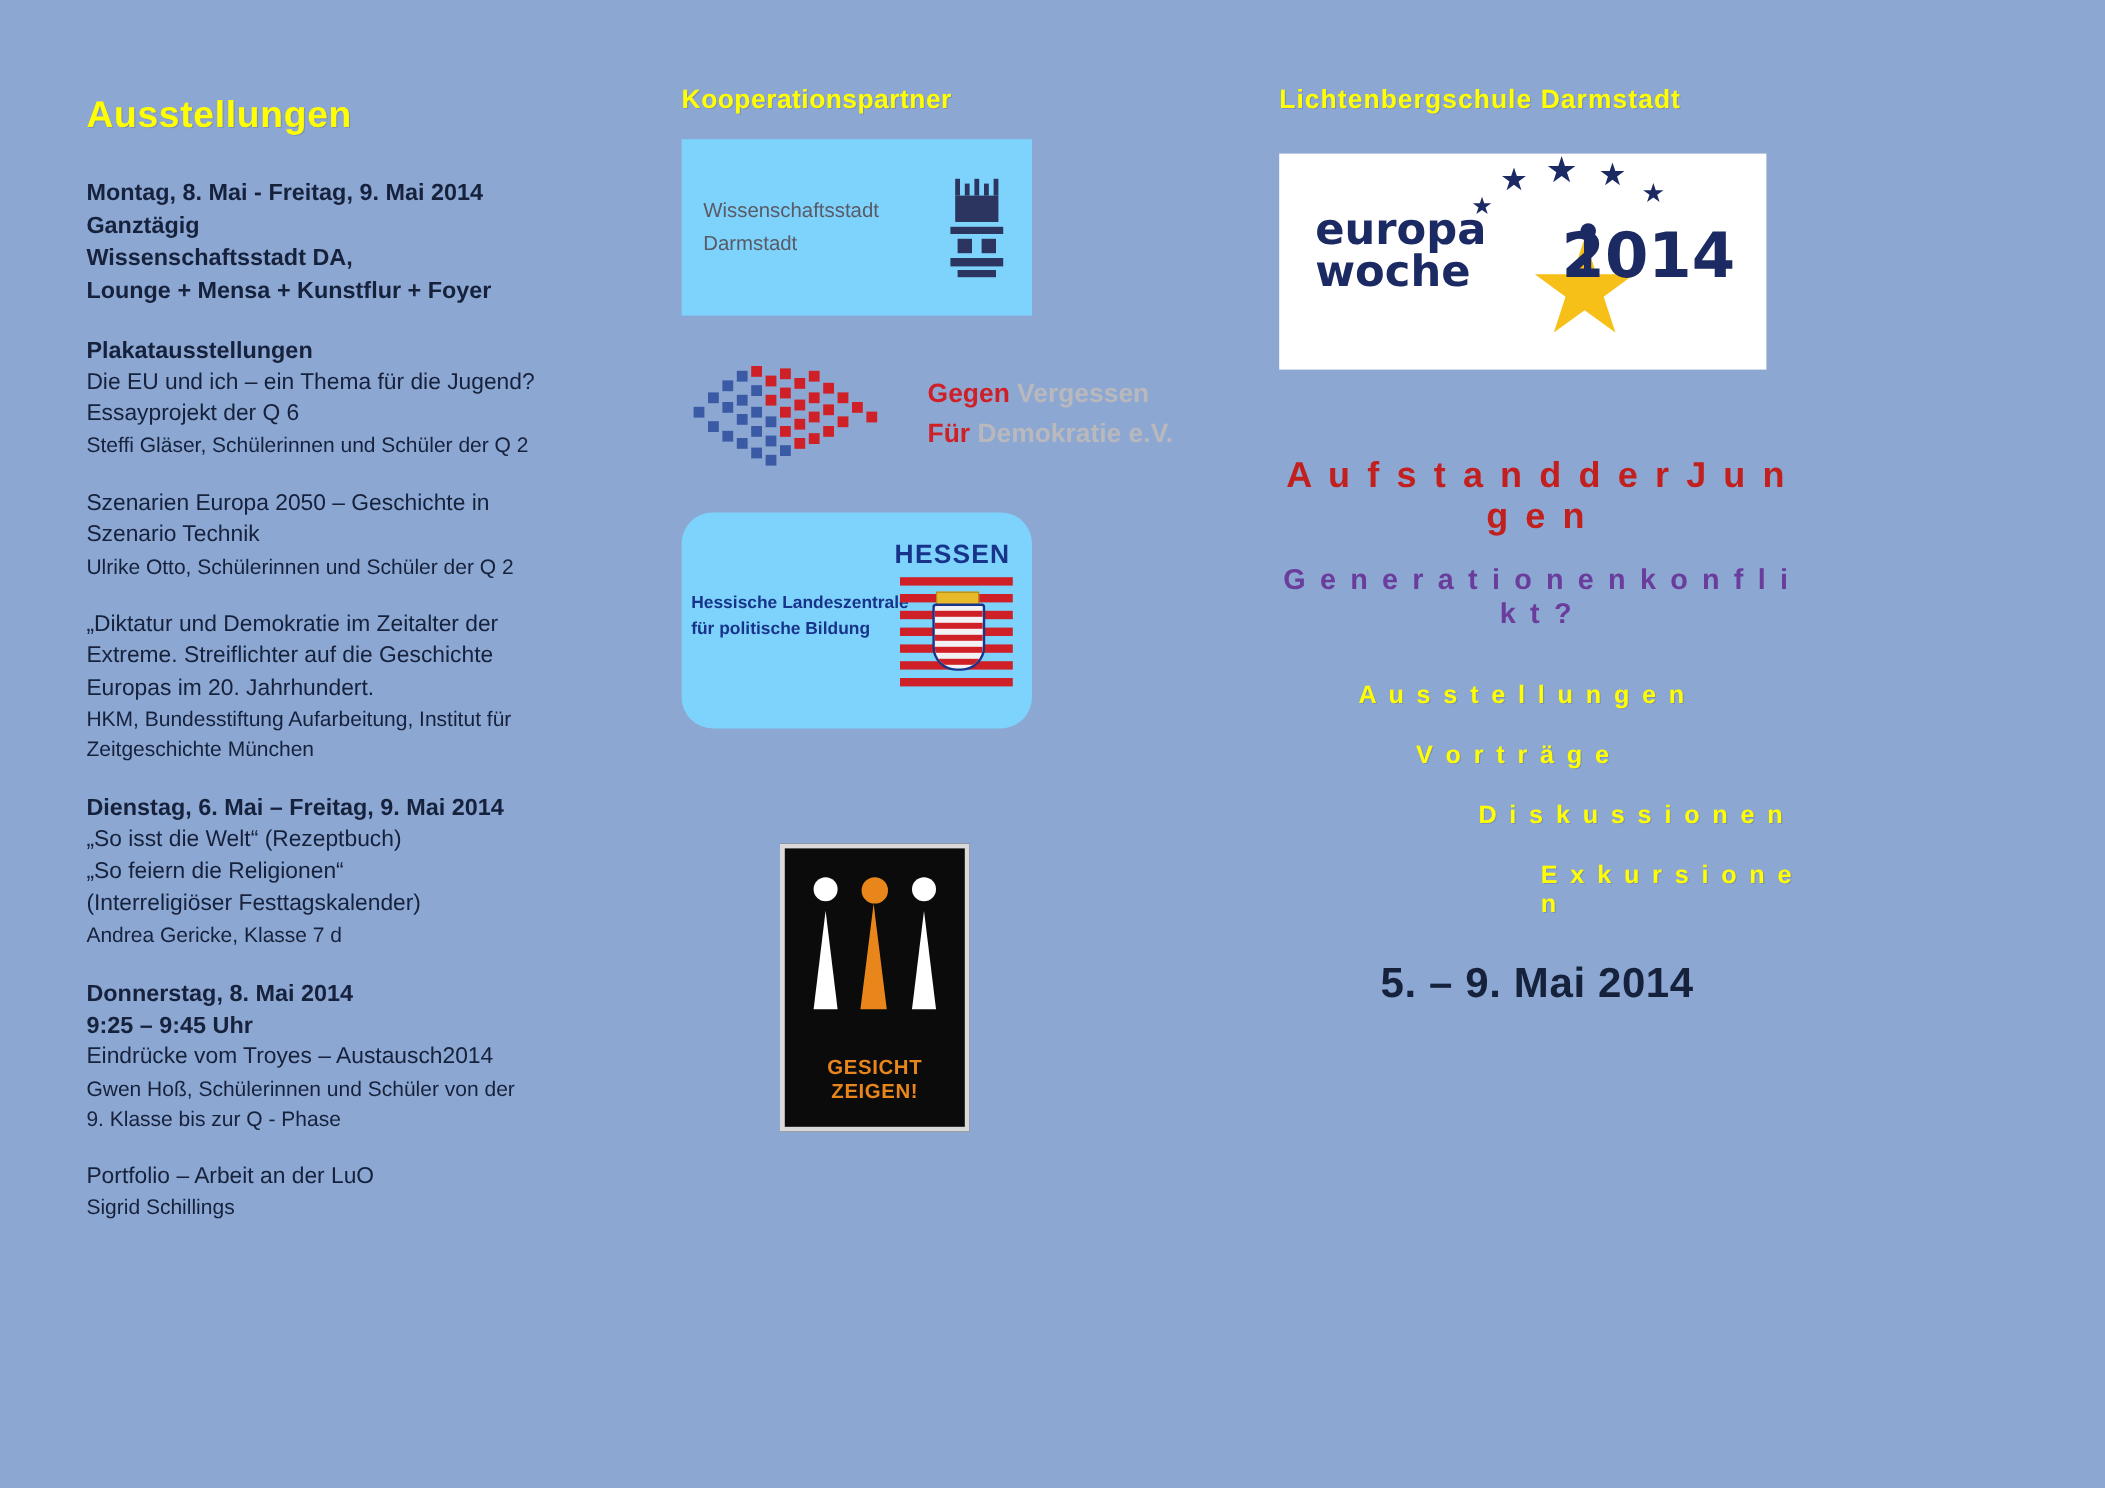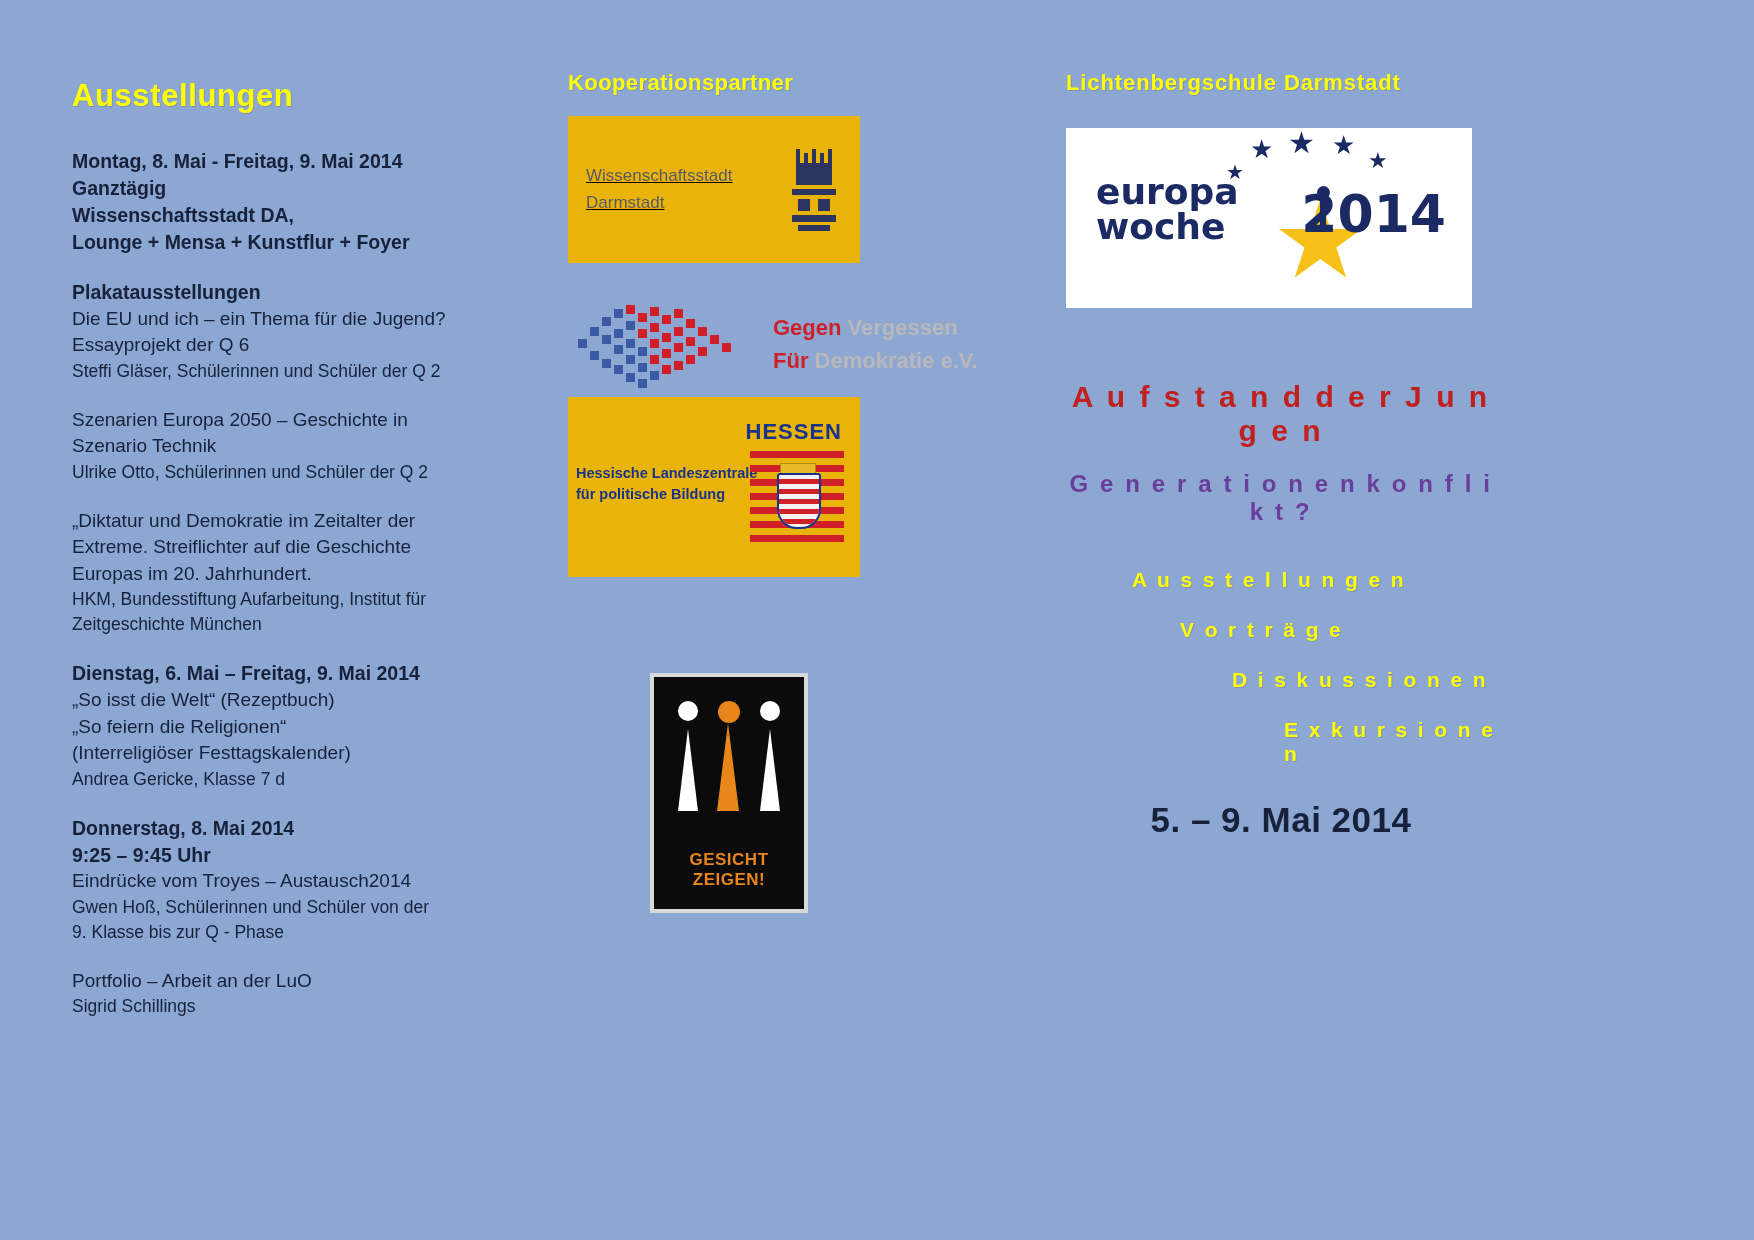--- a/index.html
+++ b/index.html
@@ -64,24 +64,23 @@
   }
   .h-yellow-mid {
     font-size: 22px;
     font-weight: bold;
     color: #ffff00;
     margin: 0 0 20px 0;
     letter-spacing: 0.4px;
     text-shadow: 1px 1px 0 rgba(0,0,0,0.12);
   }
   .logo-card {
-    background: #eab308;
+    background: #7dd3fc;
     box-sizing: border-box;
     position: relative;
-    text-decoration: underline;
   }
   
   .logo-wd {
     width: 292px;
     height: 147px;
     margin-left: 0;
     display: flex;
     align-items: center;
     padding: 0 18px;
     box-sizing: border-box;
@@ -129,21 +128,23 @@
     font-size: 22px;
     font-weight: bold;
     line-height: 1.5;
   }
   .gv-words .hl { color: #cf2027; }
   .gv-words .pale { color: #b9b9bd; }
   
   .logo-hz {
     width: 292px;
     height: 180px;
-    position: relative;
+    margin-top: 30px;
+    position: relative;
+    border-radius: 26px;
   }
   .hz-txt {
     position: absolute;
     left: 8px;
     top: 66px;
     font-size: 14.5px;
     font-weight: bold;
     color: #18348a;
     line-height: 1.42;
   }

